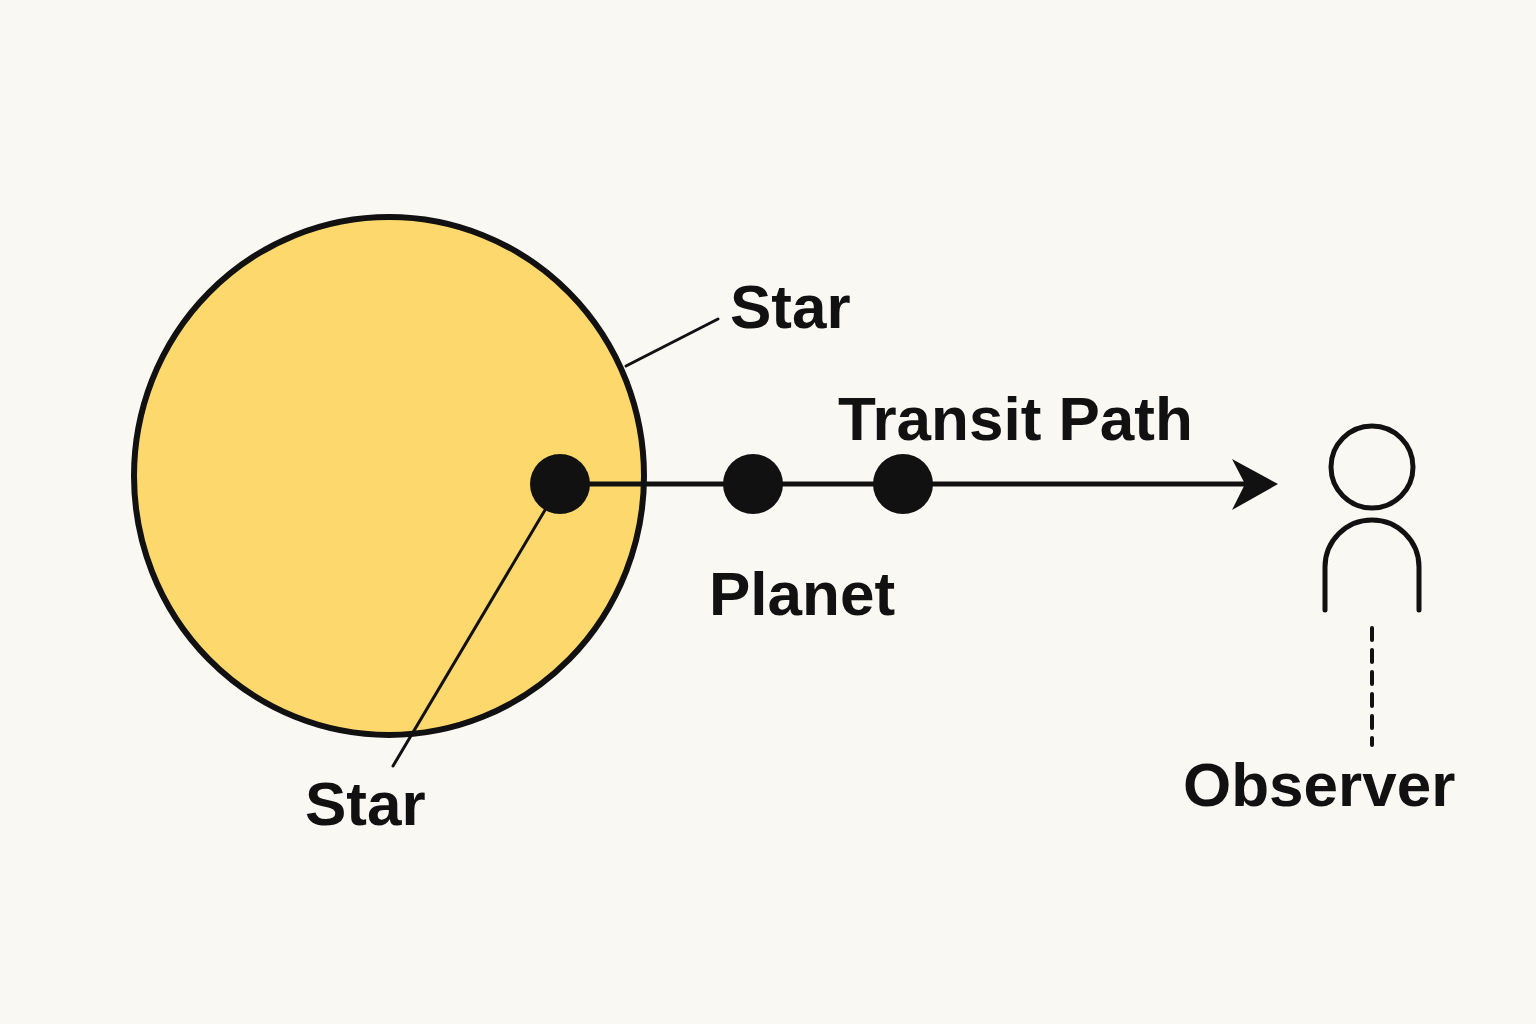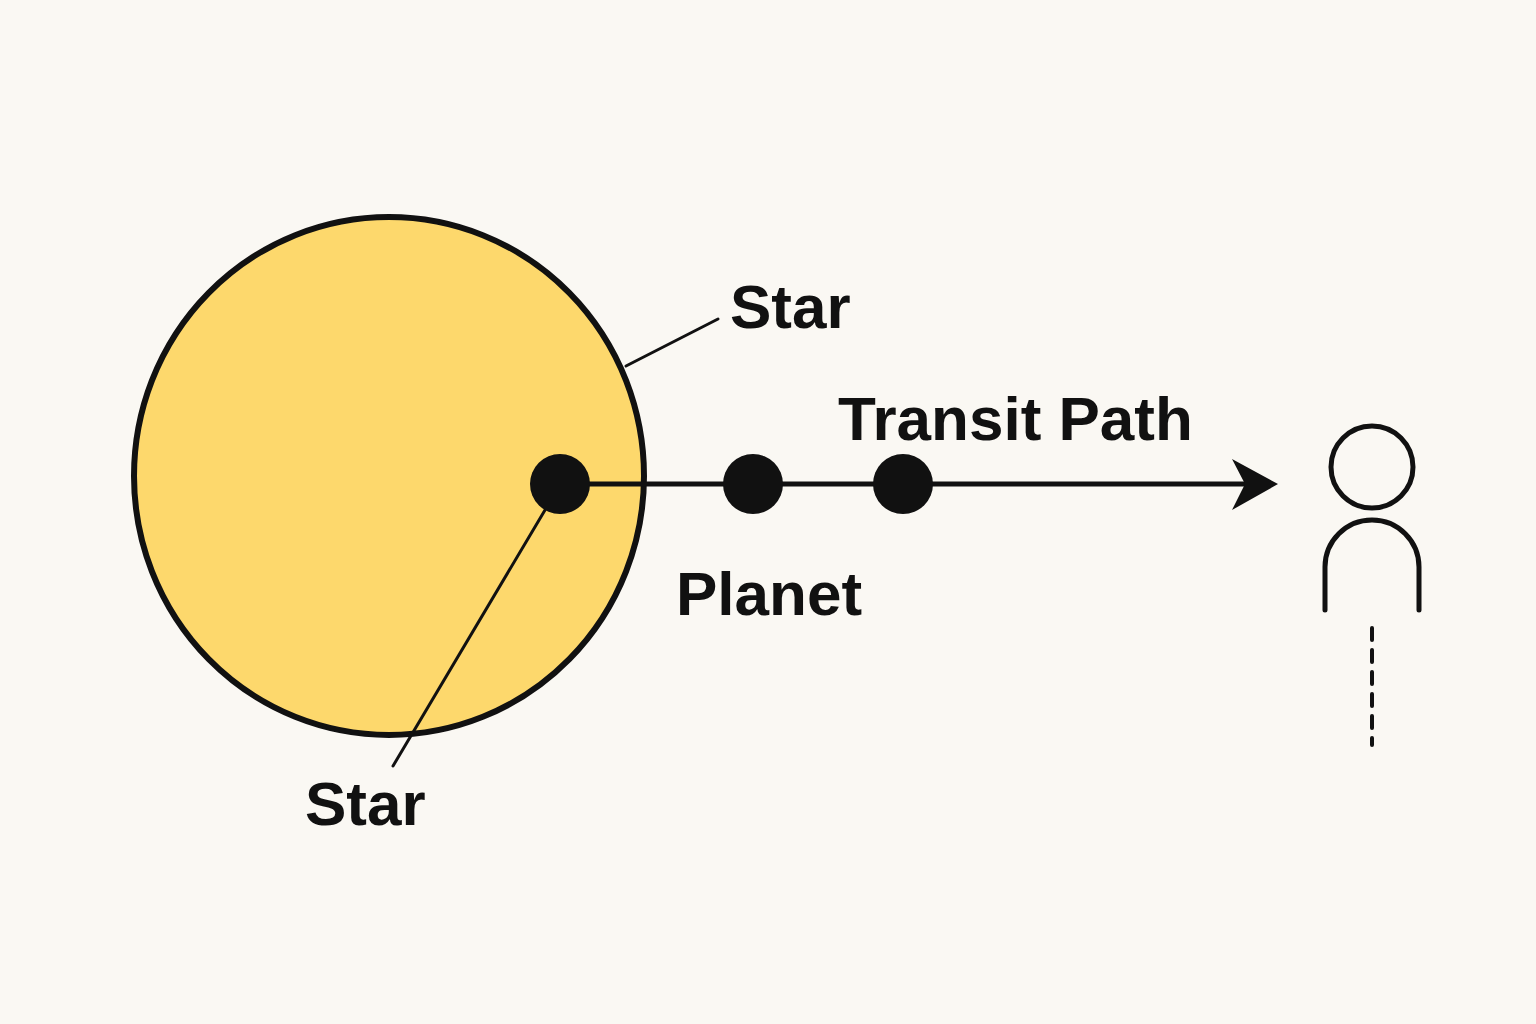--- a/index.html
+++ b/index.html
@@ -30,21 +30,21 @@
       color: #111111;
       font-family: "Liberation Sans", "DejaVu Sans", sans-serif;
       font-weight: 700;
       font-size: 62px;
       line-height: 1;
       white-space: nowrap;
       letter-spacing: 0px;
     }
     #label-star-top { left: 730px; top: 276px; }
     #label-transit { left: 838px; top: 382px; margin-top: 6px; }
-    #label-planet { left: 676px; top: 563px; }
+    #label-planet { left: 709px; top: 563px; }
     #label-star-bottom { left: 305px; top: 773px; }
     #label-observer { left: 1183px; top: 754px; }
   </style>
 </head>
 <body>
 
 <div id="stage">
   <svg class="diagram" viewBox="0 0 1536 1024" xmlns="http://www.w3.org/2000/svg">
 
     <ellipse cx="389" cy="476" rx="255" ry="259" fill="#fdd86c" stroke="#111111" stroke-width="6"></ellipse>
@@ -65,13 +65,14 @@
       <circle cx="1372" cy="467" r="41" fill="none" stroke="#111111" stroke-width="5"></circle>
       <path d="M1325,610 L1325,567 A47,47 0 0 1 1419,567 L1419,610" fill="none" stroke="#111111" stroke-width="5" stroke-linecap="round"></path>
       <line x1="1372" y1="628" x2="1372" y2="745" stroke="#111111" stroke-width="4" stroke-dasharray="12,10" stroke-linecap="round"></line>
     </g>
   </svg>
 
   <div id="label-star-top" class="label">Star</div>
   <div id="label-transit" class="label">Transit Path</div>
   <div id="label-planet" class="label">Planet</div>
   <div id="label-star-bottom" class="label">Star</div>
+  <div id="label-observer" class="label">Observer</div>
 </div>
 
 </body></html>

